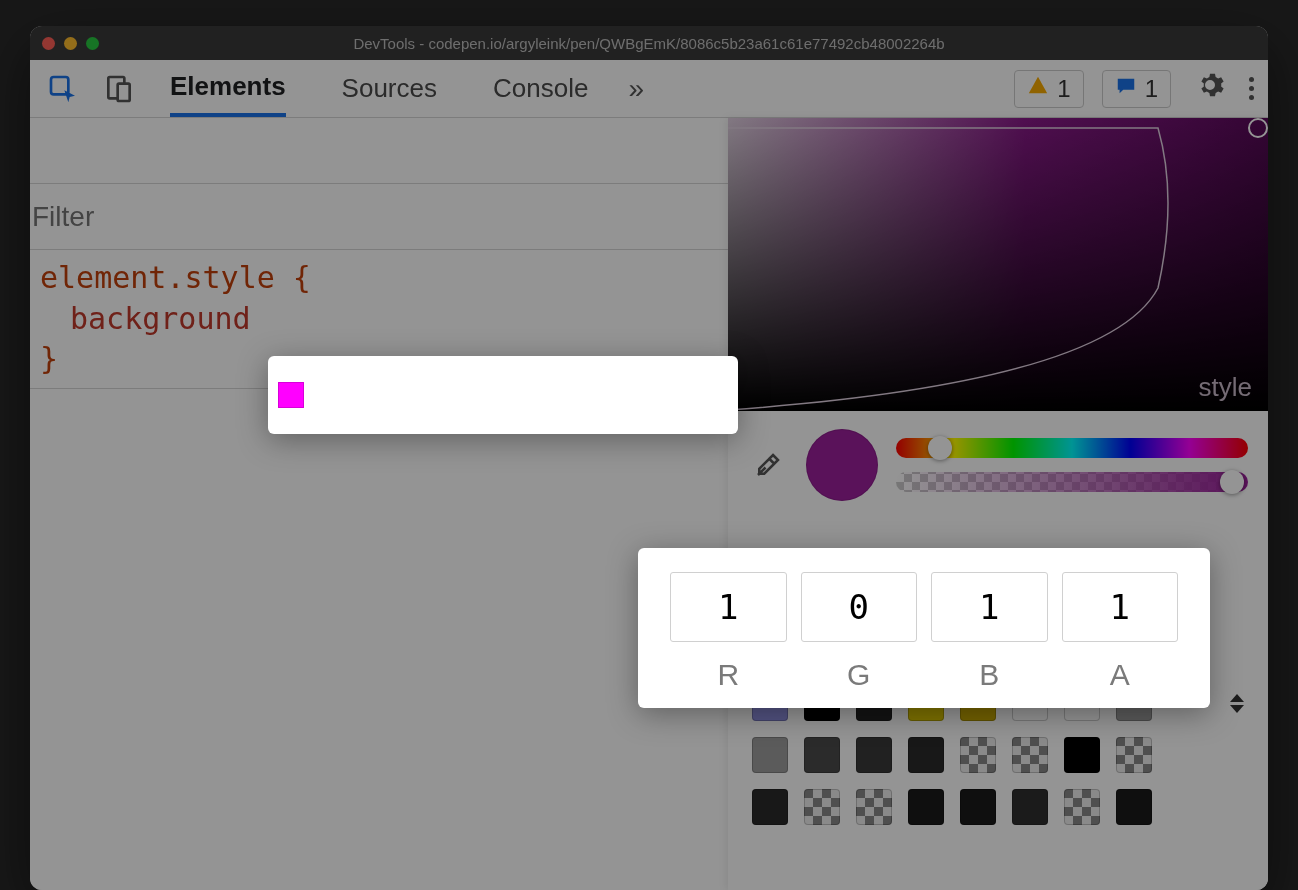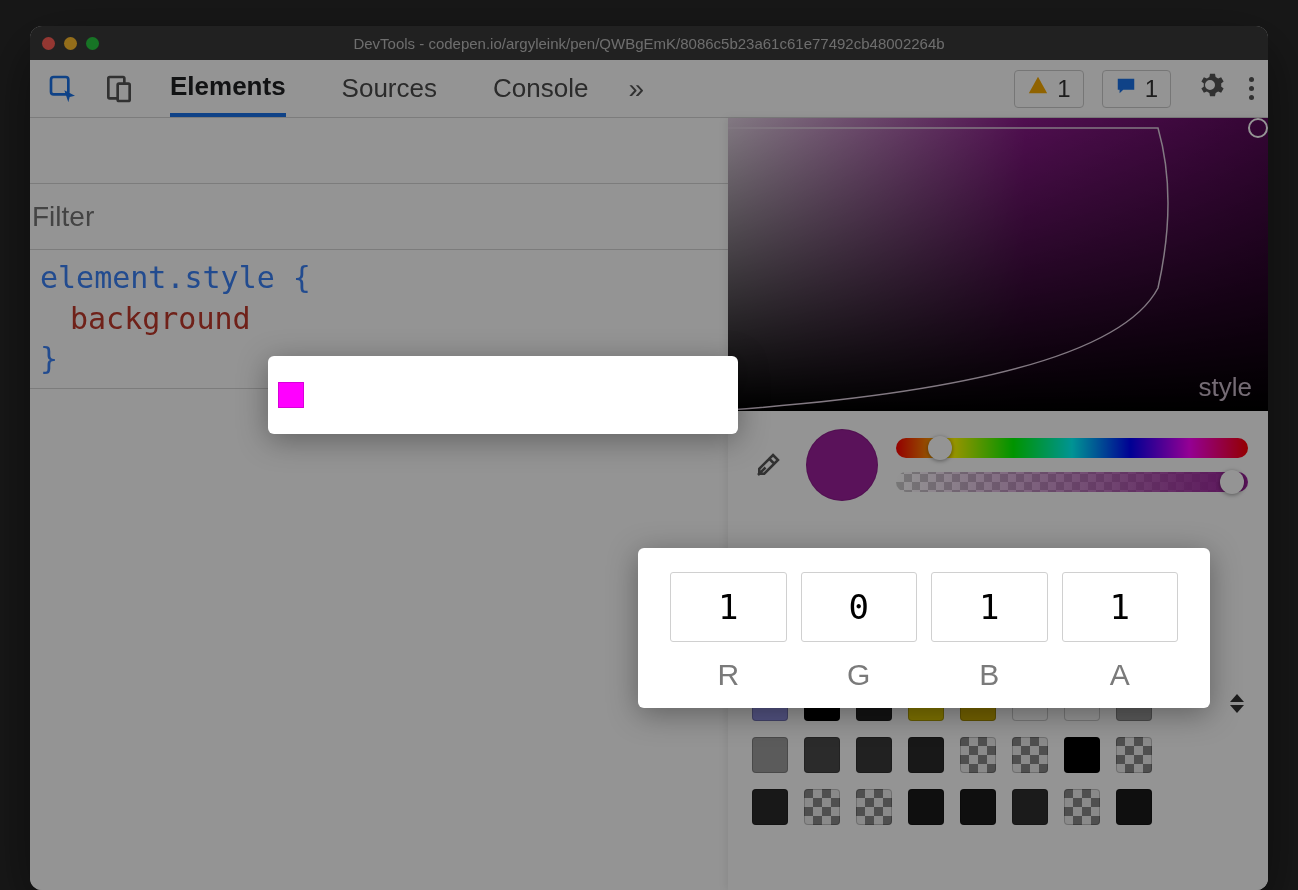--- a/index.html
+++ b/index.html
@@ -64,21 +64,21 @@
   .gear{ margin-left:14px; font-size:30px; color:#555; cursor:pointer;}
   .kebab{ margin-left:14px; font-size:30px; color:#555; cursor:pointer; display:flex;flex-direction:column;gap:4px;}
   .kebab span{width:5px;height:5px;border-radius:50%;background:#555;display:block;}
 
   .panes { position:absolute; top:92px; left:0; right:0; bottom:0; display:flex; }
   .styles-pane{ flex:1; background:#fff; position:relative; }
   .blankbar{height:66px;border-bottom:1px solid #d6d6d6;}
   .filter-row{height:66px;border-bottom:1px solid #d6d6d6;display:flex;align-items:center;padding:0 2px;}
   .filter-input{ font-size:28px; color:#888; border:none; outline:none; width:100%; background:transparent;}
   .code-block{ padding:8px 10px; font-family:"SF Mono",Menlo,Consolas,monospace; font-size:30px; color:#333; line-height:1.35; border-bottom:1px solid #d6d6d6;}
-  .code-block .sel{color:#3b82f6;}
+  .code-block .sel{color:#c2410c;}
   .code-block .prop{color:#c0392b; margin-left:30px;}
 
   
   .picker{
     position:absolute; top:0; right:0; width:540px; bottom:0;
     background:#fff; box-shadow:-2px 0 8px rgba(0,0,0,0.08);
   }
   .gamut{
     height:293px; width:100%;
     background:

